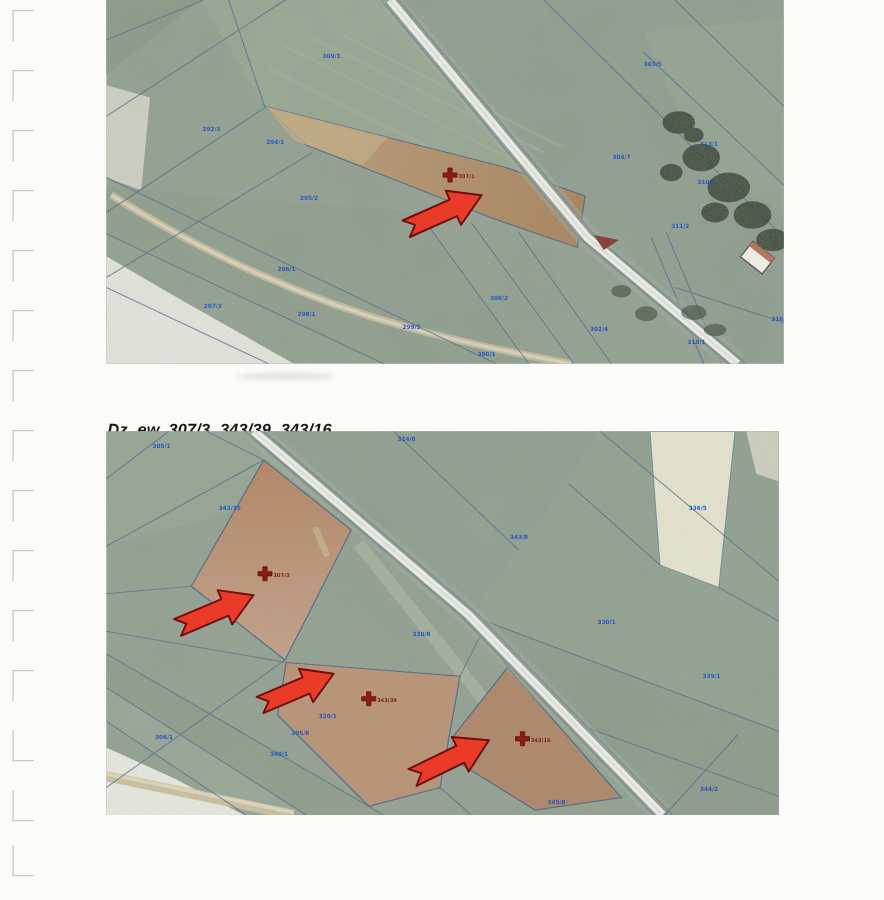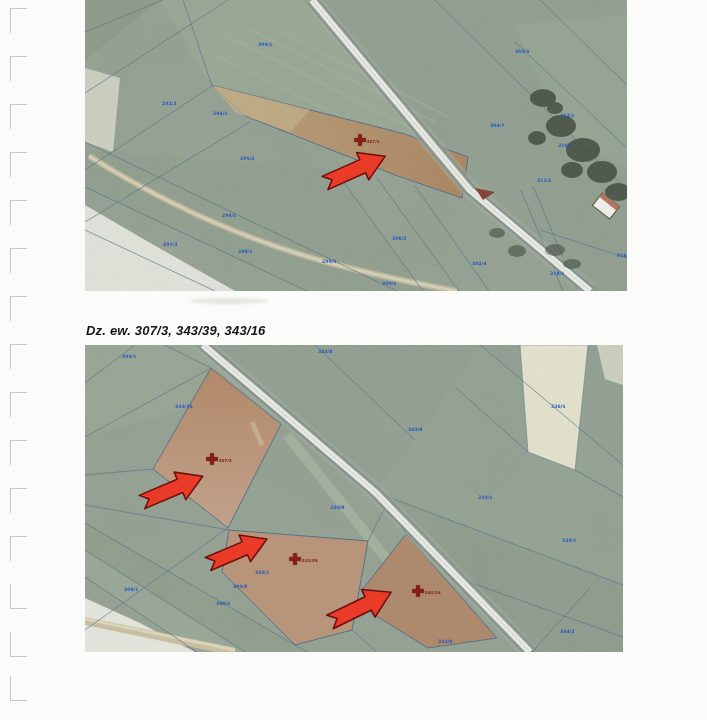--- a/index.html
+++ b/index.html
@@ -6,21 +6,21 @@
   body{
     width:707px;height:720px;position:relative;overflow:hidden;
     background:#fbfbf9;
     font-family:"Liberation Sans",sans-serif;
   }
   .map-figure{position:absolute;margin:0;line-height:0;}
   .map-figure.top{left:85px;top:0;}
   .map-figure.bottom{left:85px;top:345px;}
   svg{display:block;}
   .caption{
-    position:absolute;left:86px;top:323px;
+    position:absolute;left:86px;top:336px;
     font-size:13px;font-weight:bold;font-style:italic;
     color:#161616;letter-spacing:.2px;line-height:15px;
   }
   .smudge{
     position:absolute;left:190px;top:298px;width:78px;height:6px;
     background:#e4e4df;border-radius:50%;filter:blur(1.5px);
   }
   .mark{position:absolute;left:10px;width:16px;height:24px;border-left:1.6px solid #c9c9c2;}
   .mark-top{border-top:1.6px solid #c9c9c2;}
   .mark-bottom{border-bottom:1.6px solid #c9c9c2;}

